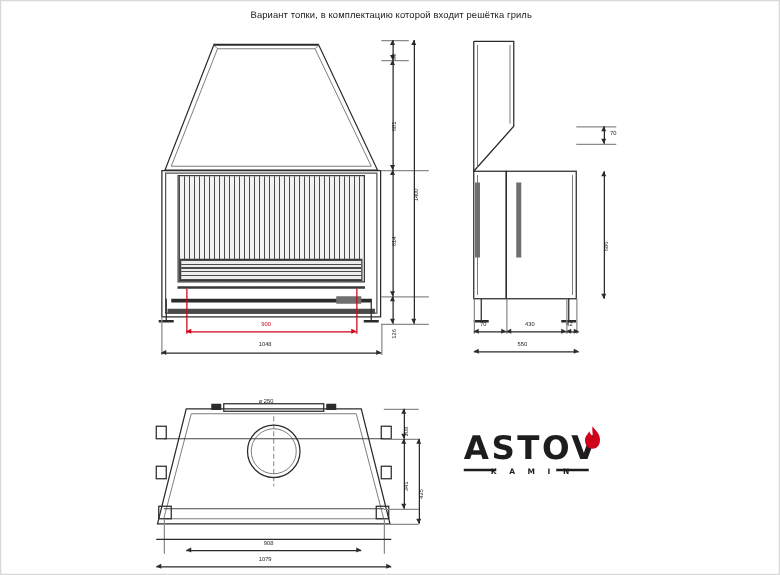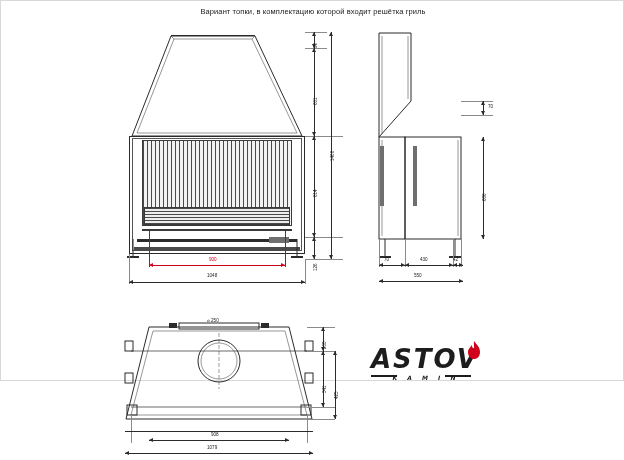--- a/index.html
+++ b/index.html
@@ -4,21 +4,21 @@
 <style>
   html,body{margin:0;padding:0;}
   body{
     width:624px;height:460px;
     background:#ffffff;
     font-family:"Liberation Sans", sans-serif;
     overflow:hidden;
   }
   #sheet{
     position:relative;
-    width:624px;height:381px;
+    width:624px;height:460px;
     border:1px solid #d8d8d8;
     box-sizing:border-box;
     background:#fff;
   }
   .title{
     position:absolute;
     top:6px;left:0;width:624px;
     text-align:center;
     font-size:7.5px;
     color:#1a1a1a;
@@ -272,21 +272,21 @@
     <div class="ln v grey" style="left:306px;top:414px;height:28px;"></div>
     <div class="ln h" style="left:124px;top:430px;width:188px;"></div>
 
     <div class="arrowlineb" style="left:148px;top:439px;width:140px;"></div>
     <div class="dim" style="left:210px;top:431px;">908</div>
 
     <div class="arrowlineb" style="left:124px;top:452px;width:188px;"></div>
     <div class="dim" style="left:206px;top:444px;">1079</div>
   </div>
 
-  <div id="logo" style="left:370px;top:345px;width:110px;font-style:italic;">
+  <div id="logo" style="left:370px;top:345px;width:110px;">
     <div style="position:relative;">
       <div class="logo-word">ASTOV</div>
       <svg class="logo-flame" viewBox="0 0 18 20">
         <path d="M9 1 C12 5, 15 7, 15 12 C15 16.5, 12.2 19, 9 19 C5.8 19, 3 16.5, 3 12 C3 8.5, 5.5 7.5, 6.5 5 C7 7.5, 8.6 8, 9 10 C9.6 7.6, 8.4 4, 9 1 Z" fill="#d0021b"></path>
       </svg>
     </div>
     <div class="logo-rule" style="left:0;top:29px;width:26px;"></div>
     <div class="logo-rule" style="left:74px;top:29px;width:26px;"></div>
     <div class="logo-sub">K A M I N</div>
   </div>

